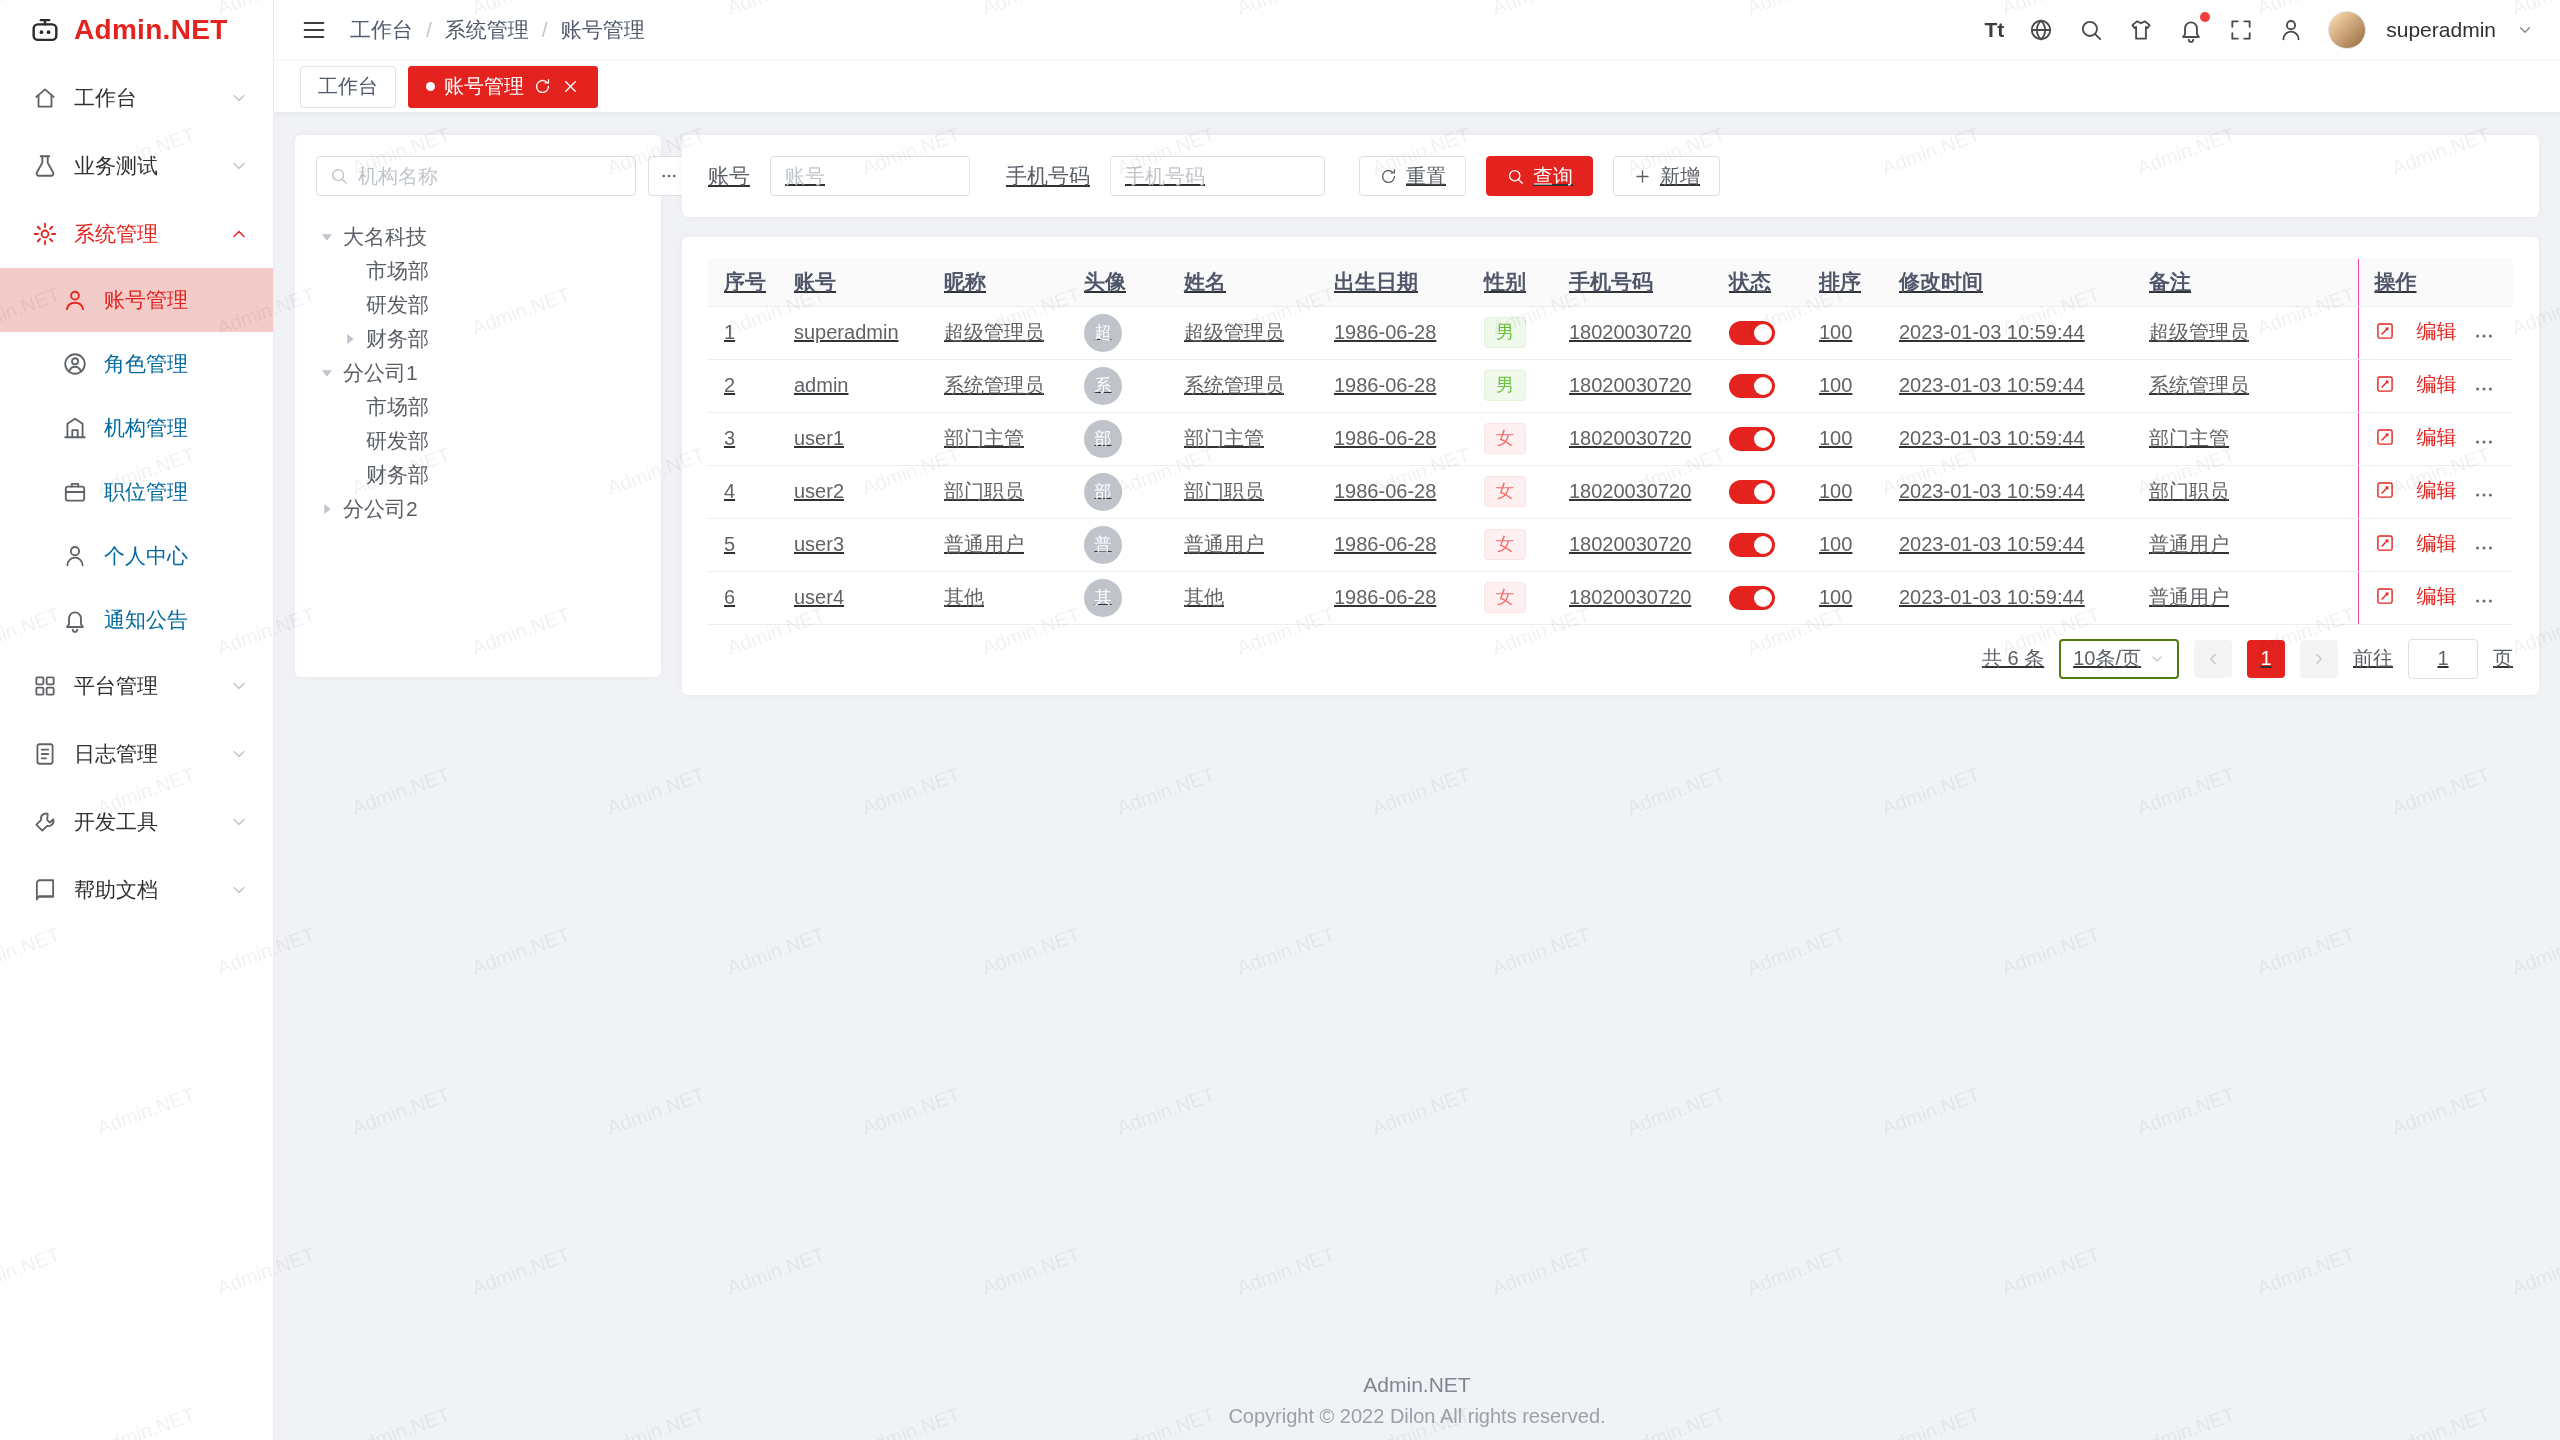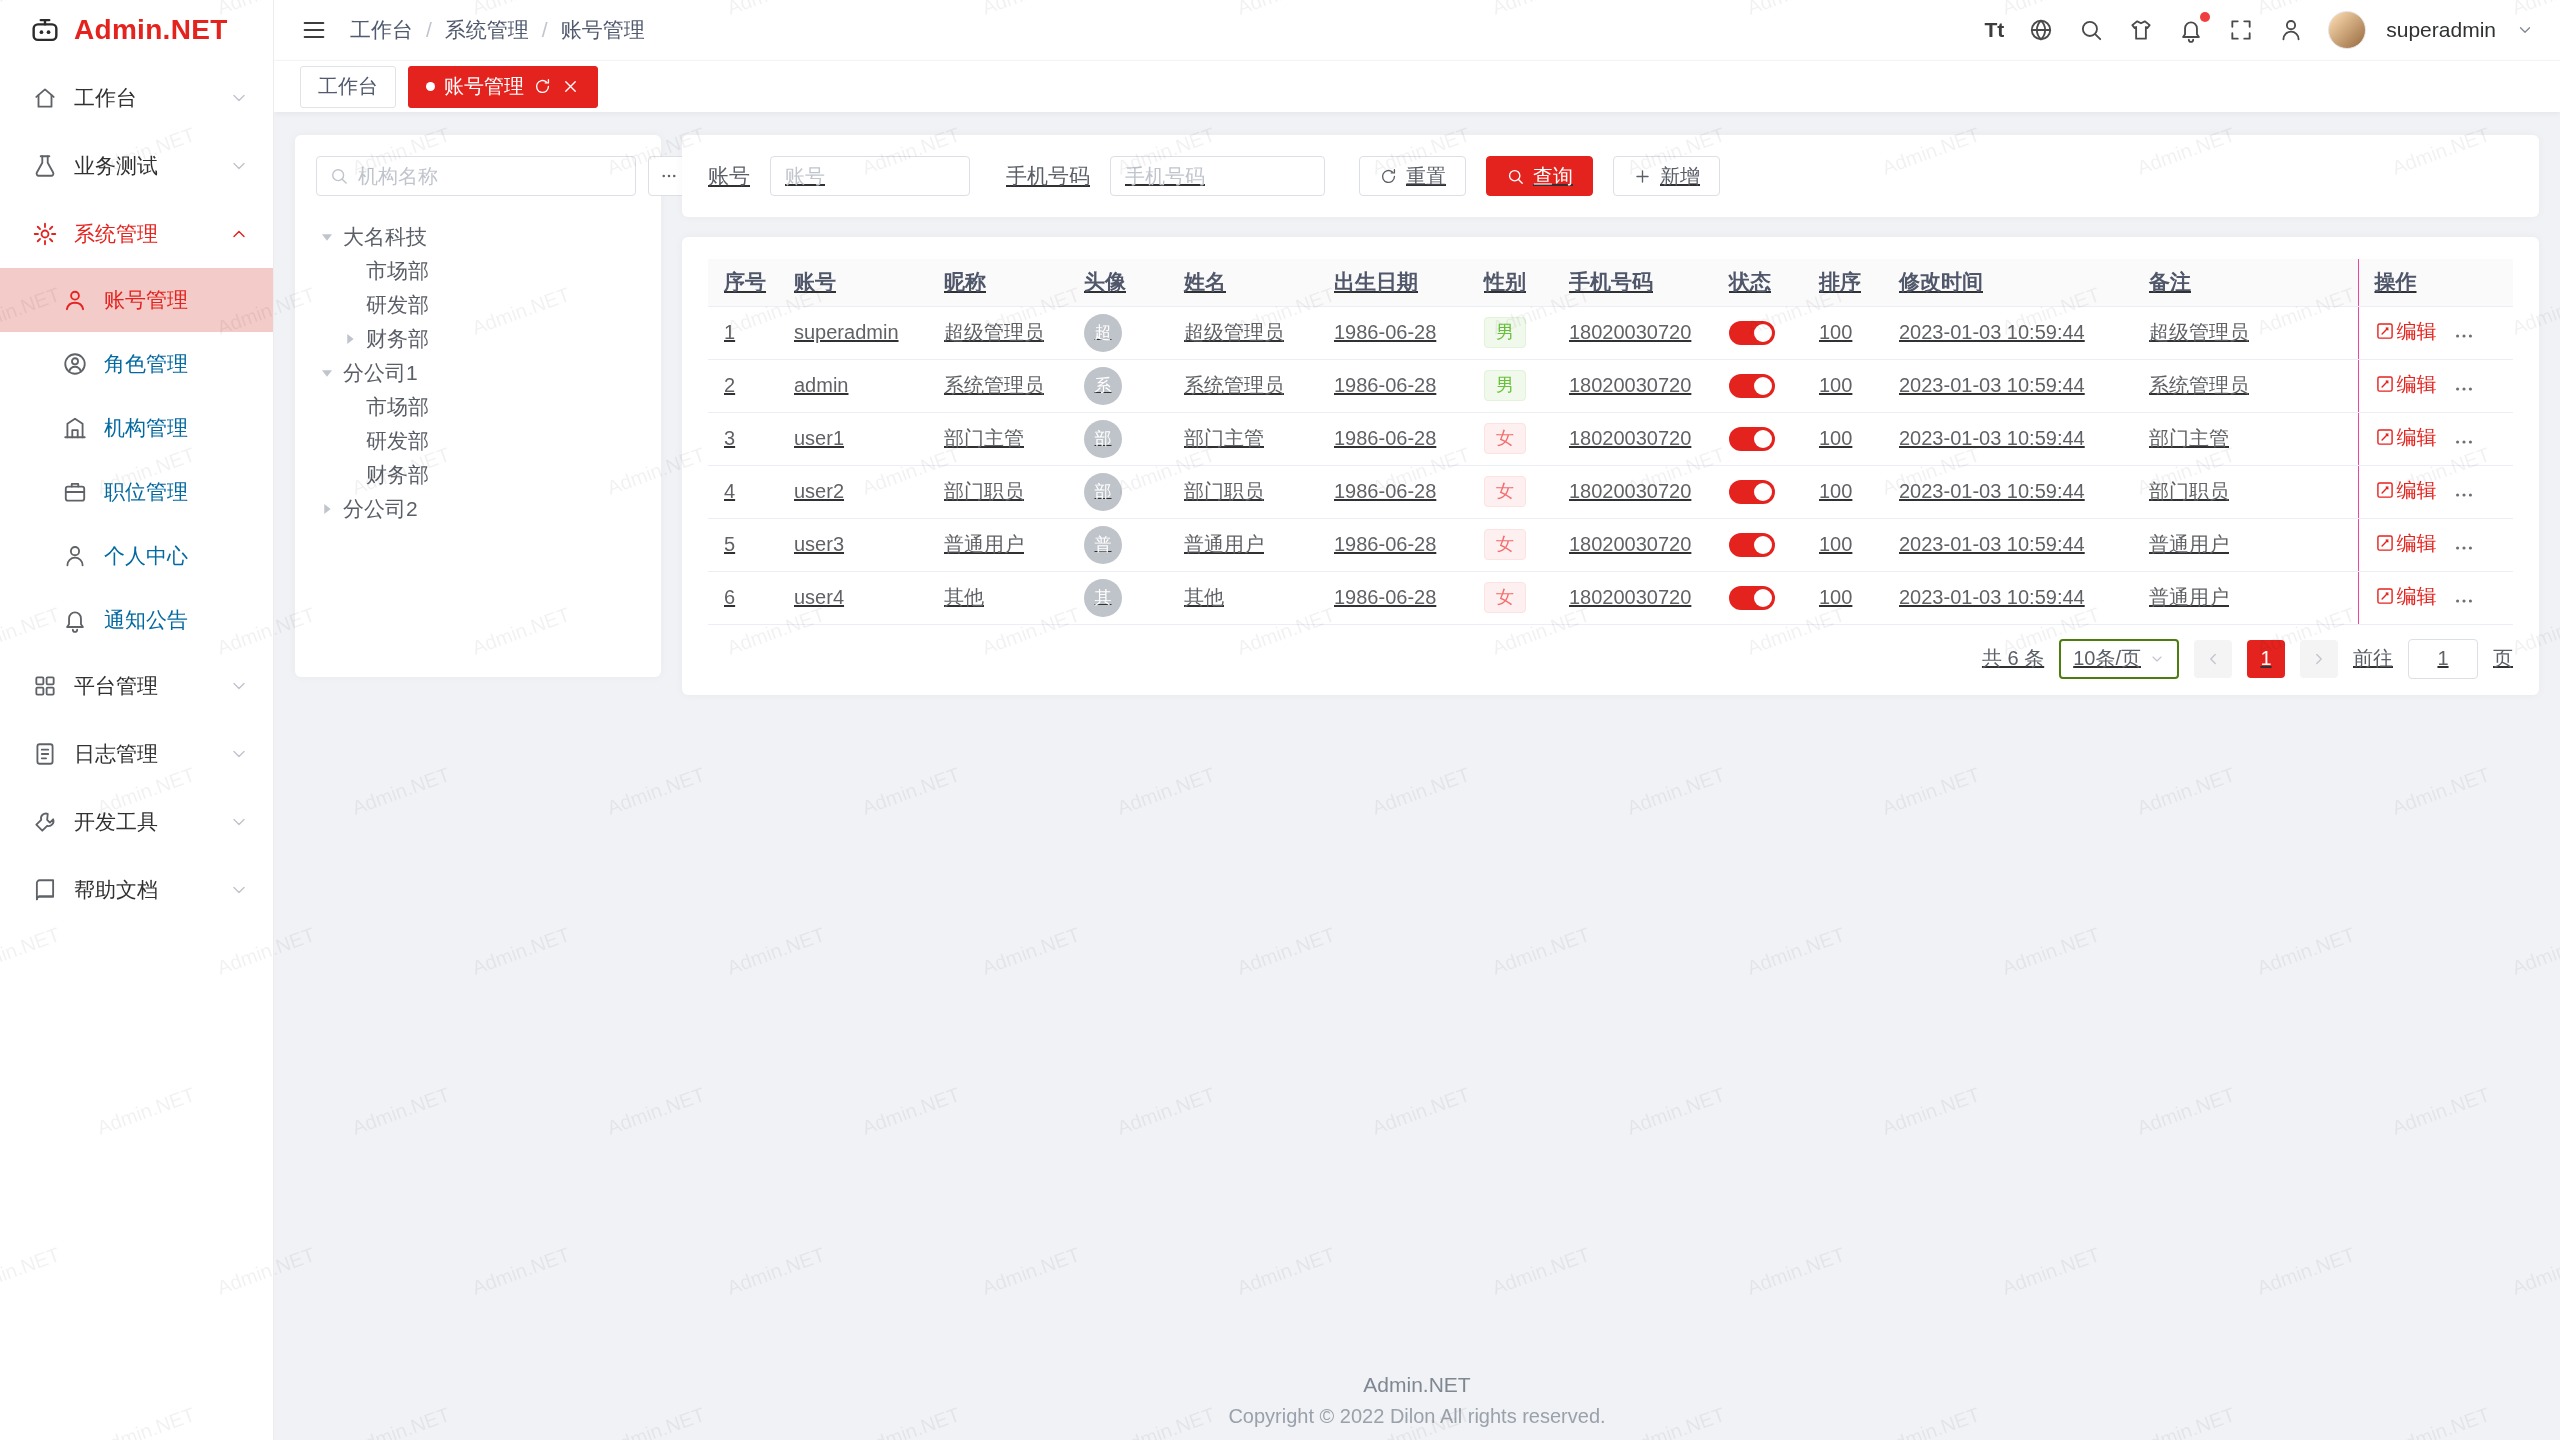--- a/index.html
+++ b/index.html
@@ -82,21 +82,21 @@
   th { height:47px; background:#fafafa; border-bottom:1px solid #ebeef5; font-size:21px; font-weight:700; color:#50576a; text-align:left; padding:0 16px; white-space:nowrap; overflow:hidden; }
   td { height:53px; border-bottom:1px solid #ebeef5; font-size:20px; color:#606266; padding:0 16px; white-space:nowrap; overflow:hidden; }
   .col-actions-cell { border-left:1px solid #ec4899; }
   .tavatar { width:38px; height:38px; border-radius:50%; background:#bfc3ca; color:#fff; font-size:17px; display:flex; align-items:center; justify-content:center; }
   .badge { display:inline-block; padding:3px 11px; font-size:18px; border-radius:4px; line-height:1.3; }
   .badge.male { background:#f0f9eb; color:#67c23a; border:1px solid #e1f3d8; }
   .badge.female { background:#fef0f0; color:#f56c6c; border:1px solid #fde2e2; }
   .toggle { width:46px; height:24px; border-radius:12px; background:#dcdfe6; position:relative; display:inline-block; vertical-align:middle; cursor:pointer; }
   .toggle.on { background:var(--red); }
   .toggle.on::after { content:""; position:absolute; right:3px; top:3px; width:18px; height:18px; border-radius:50%; background:#fff; }
-  .edit-link { display:inline-flex; align-items:center; gap:2px; color:var(--red); cursor:pointer; }
+  .edit-link { display:inline-flex; align-items:center; gap:22px; color:var(--red); cursor:pointer; }
   .edit-ic { width:20px; height:20px; }
   .row-more { width:22px; height:22px; color:#6b6f76; margin-left:16px; vertical-align:middle; cursor:pointer; display:inline-flex; }
 
   .pagination { display:flex; justify-content:flex-end; align-items:center; gap:15px; margin-top:14px; font-size:20px; color:#5a5e66; }
   .psel { min-width:112px; height:40px; border:2px solid #4d7c0f; border-radius:4px; display:inline-flex; align-items:center; justify-content:space-between; gap:8px; padding:0 12px; cursor:pointer; background:#fff; }
   .psel-chev { width:16px; height:16px; color:#c0c4cc; }
   .pbtn { width:38px; height:38px; border-radius:4px; background:#f4f4f5; color:#c0c4cc; padding:10px; cursor:pointer; }
   .pcur { width:38px; height:38px; border-radius:4px; background:var(--red); color:#fff; display:inline-flex; align-items:center; justify-content:center; font-size:20px; cursor:pointer; }
   .goto-input { width:70px; height:40px; border:1px solid #dcdfe6; border-radius:4px; text-align:center; font-size:20px; color:#606266; font-family:inherit; outline:none; }
 

